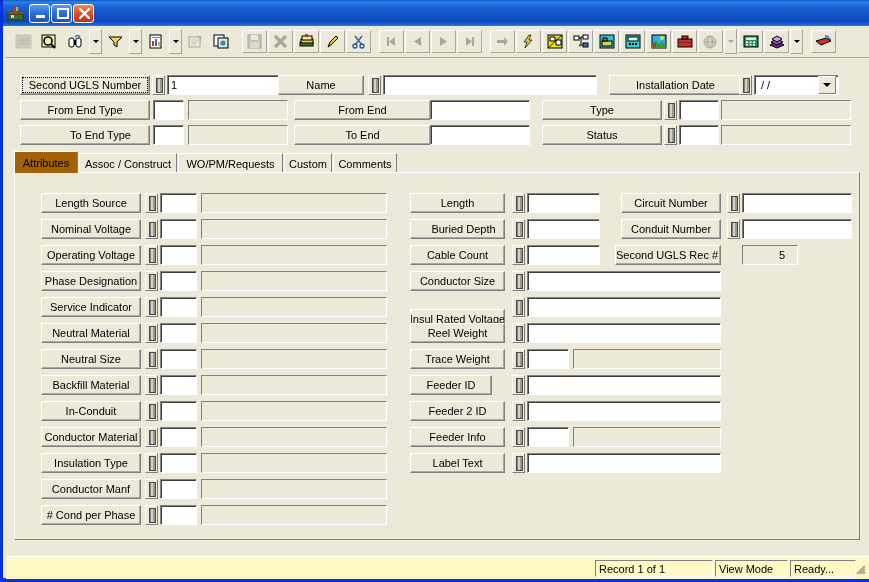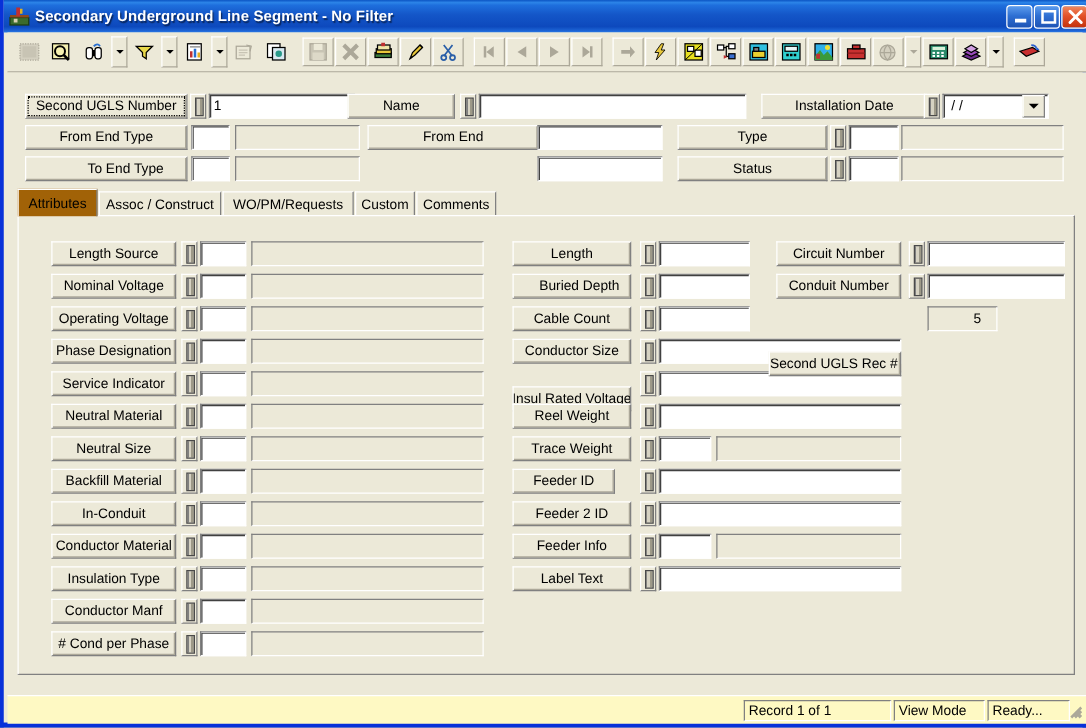--- a/index.html
+++ b/index.html
@@ -160,21 +160,20 @@
   <div id="titlebar">
     <div id="title-icon">
       <svg width="17" height="17" viewBox="0 0 17 17">
         <rect x="1" y="9" width="15" height="6" fill="#3b6b2e" stroke="#1d3b14"></rect>
         <rect x="1" y="7" width="15" height="2" fill="#8f4a1e"></rect>
         <rect x="6" y="1" width="3" height="7" fill="#c03030"></rect>
         <rect x="9" y="2" width="2" height="4" fill="#e0b020"></rect>
         <rect x="4" y="10" width="3" height="3" fill="#d8d0b0"></rect>
       </svg>
     </div>
-    <div id="title-text">Secondary Underground Line Segment - No Filter</div>
     <div class="cbtn min">
       <svg width="21" height="17" viewBox="0 0 21 17">
           <rect x="6" y="10" width="9" height="3" fill="#fff"></rect>
         </svg>
     </div>
     <div class="cbtn">
       <svg width="21" height="17" viewBox="0 0 21 17">
         <rect x="6" y="4" width="10" height="9" fill="none" stroke="#fff" stroke-width="2"></rect>
       </svg>
     </div>
@@ -439,20 +438,21 @@
 
     <div class="lbtn abs" style="left:536px;top:42px;width:120px;">Type</div>
     <div class="pick abs" style="left:658px;top:42px;"></div>
     <div class="tfield abs" style="left:673px;top:42px;width:40px;"></div>
     <div class="rofield abs" style="left:715px;top:42px;width:130px;"></div>
 
     <div class="lbtn abs" style="left:14px;top:67px;width:130px;padding-left:31px;">To End Type</div>
     <div class="tfield abs" style="left:147px;top:67px;width:31px;"></div>
     <div class="rofield abs" style="left:182px;top:67px;width:100px;"></div>
 
+    <div class="lbtn abs" style="left:288px;top:67px;width:137px;">To End</div>
     <div class="tfield abs" style="left:424px;top:67px;width:100px;"></div>
 
     <div class="lbtn abs" style="left:536px;top:67px;width:120px;">Status</div>
     <div class="pick abs" style="left:658px;top:67px;"></div>
     <div class="tfield abs" style="left:673px;top:67px;width:40px;"></div>
     <div class="rofield abs" style="left:715px;top:67px;width:130px;"></div>
 
     <div id="tabstrip">
       <div class="tab sel" style="left:0;width:64px;">Attributes</div>
       <div class="tab" style="left:65px;width:98px;">Assoc / Construct</div>
@@ -575,21 +575,21 @@
       <div class="tfield abs" style="left:512px;top:280px;width:194px;"></div>
 
       <div class="lbtn abs" style="left:606px;top:20px;width:100px;">Circuit Number</div>
       <div class="pick abs" style="left:712px;top:20px;"></div>
       <div class="tfield abs" style="left:727px;top:20px;width:110px;"></div>
 
       <div class="lbtn abs" style="left:606px;top:46px;width:100px;">Conduit Number</div>
       <div class="pick abs" style="left:712px;top:46px;"></div>
       <div class="tfield abs" style="left:727px;top:46px;width:110px;"></div>
 
-      <div class="lbtn clip abs" style="left:600px;top:72px;width:106px;margin-top:36px;">Second UGLS Rec #</div>
+      <div class="lbtn clip abs" style="left:600px;top:72px;width:106px;">Second UGLS Rec #</div>
       <div class="rofield num abs" style="left:727px;top:72px;width:56px;">5</div>
 
     </div>
   </div>
 
   <div id="statusbar">
     <div class="sp" style="left:589px;width:118px;">Record 1 of 1</div>
     <div class="sp" style="left:709px;width:73px;">View Mode</div>
     <div class="sp" style="left:784px;width:66px;">Ready...</div>
     <svg id="grip" viewBox="0 0 14 14">

